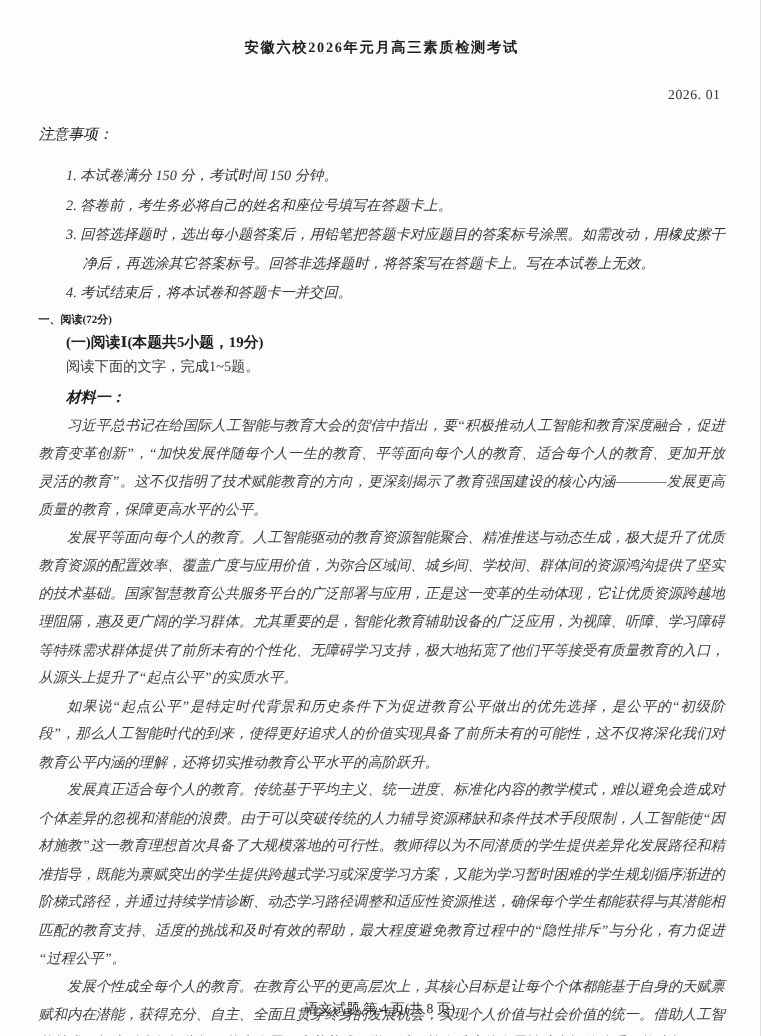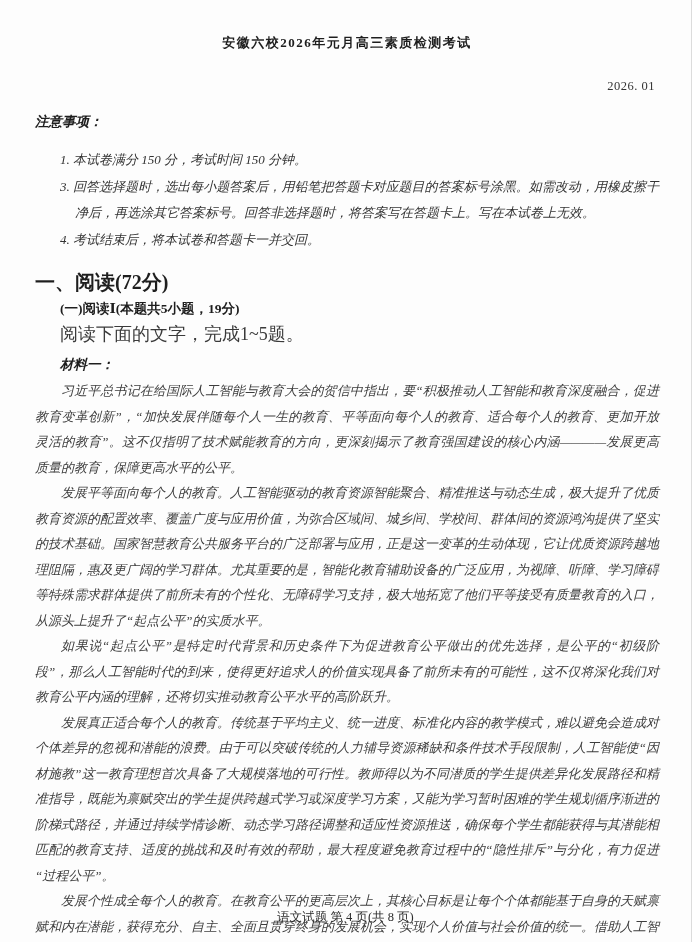--- a/index.html
+++ b/index.html
@@ -33,34 +33,34 @@
     color:#1e1e1e;
   }
   .exam-date {
     position:absolute;
     right:4px; bottom:3px;
     font-size:12.5px;
     color:#333;
     letter-spacing:0.5px;
   }
   .notice { margin-top:16px; }
-  .notice-heading { font-weight:bold; font-size:13.5px; font-style:italic; color:#1e1e1e; }
+  .notice-heading { font-weight:normal; font-size:13.5px; font-style:italic; color:#1e1e1e; }
   .notice-list { margin:16px 0 0; }
   .notice-item {
     font-style:italic;
     font-size:13px;
     line-height:26.5px;
     padding-left:40px;
     text-indent:-15px;
     color:#333;
     text-align:justify;
   }
-  .part-heading { font-weight:bold; font-size:20px; margin-top:16px; color:#1e1e1e; }
+  .part-heading { font-weight:bold; font-size:10px; margin-top:4px; color:#1e1e1e; }
   .sub-heading { font-weight:bold; font-size:13.5px; margin:4px 0 4px 25px; color:#1e1e1e; }
-  .instruction { font-size:18px; margin:4px 0 0 25px; color:#3a3a3a; }
+  .instruction { font-size:13px; margin:4px 0 0 25px; color:#3a3a3a; }
   .material-label { font-weight:bold; font-style:italic; font-size:13.5px; margin:10px 0 4px 25px; color:#1e1e1e;font-family:Liberation Serif, serif; }
   .material-body p {
     margin:0;
     font-style:italic;
     font-size:13px;
     line-height:25.5px;
     text-indent:2em;
     text-align:justify;
     color:#3d3d3d;
   }
@@ -80,20 +80,21 @@
   <h1 class="exam-title">安徽六校2026年元月高三素质检测考试</h1>
 
   <div class="subtitle-row">
     <span class="exam-date">2026. 01</span>
   </div>
 
   <div class="notice">
     <div class="notice-heading">注意事项：</div>
     <div class="notice-list">
         <div class="notice-item">1. 本试卷满分 150 分，考试时间 150 分钟。</div>
+        <div class="notice-item">2. 答卷前，考生务必将自己的姓名和座位号填写在答题卡上。</div>
         <div class="notice-item">3. 回答选择题时，选出每小题答案后，用铅笔把答题卡对应题目的答案标号涂黑。如需改动，用橡皮擦干净后，再选涂其它答案标号。回答非选择题时，将答案写在答题卡上。写在本试卷上无效。</div>
         <div class="notice-item">4. 考试结束后，将本试卷和答题卡一并交回。</div>
       </div>
   </div>
 
   <div class="part-heading">一、阅读(72分)</div>
   <div class="sub-heading">(一)阅读Ⅰ(本题共5小题，19分)</div>
   <div class="instruction">阅读下面的文字，完成1~5题。</div>
   <div class="material-label">材料一：</div>
 

